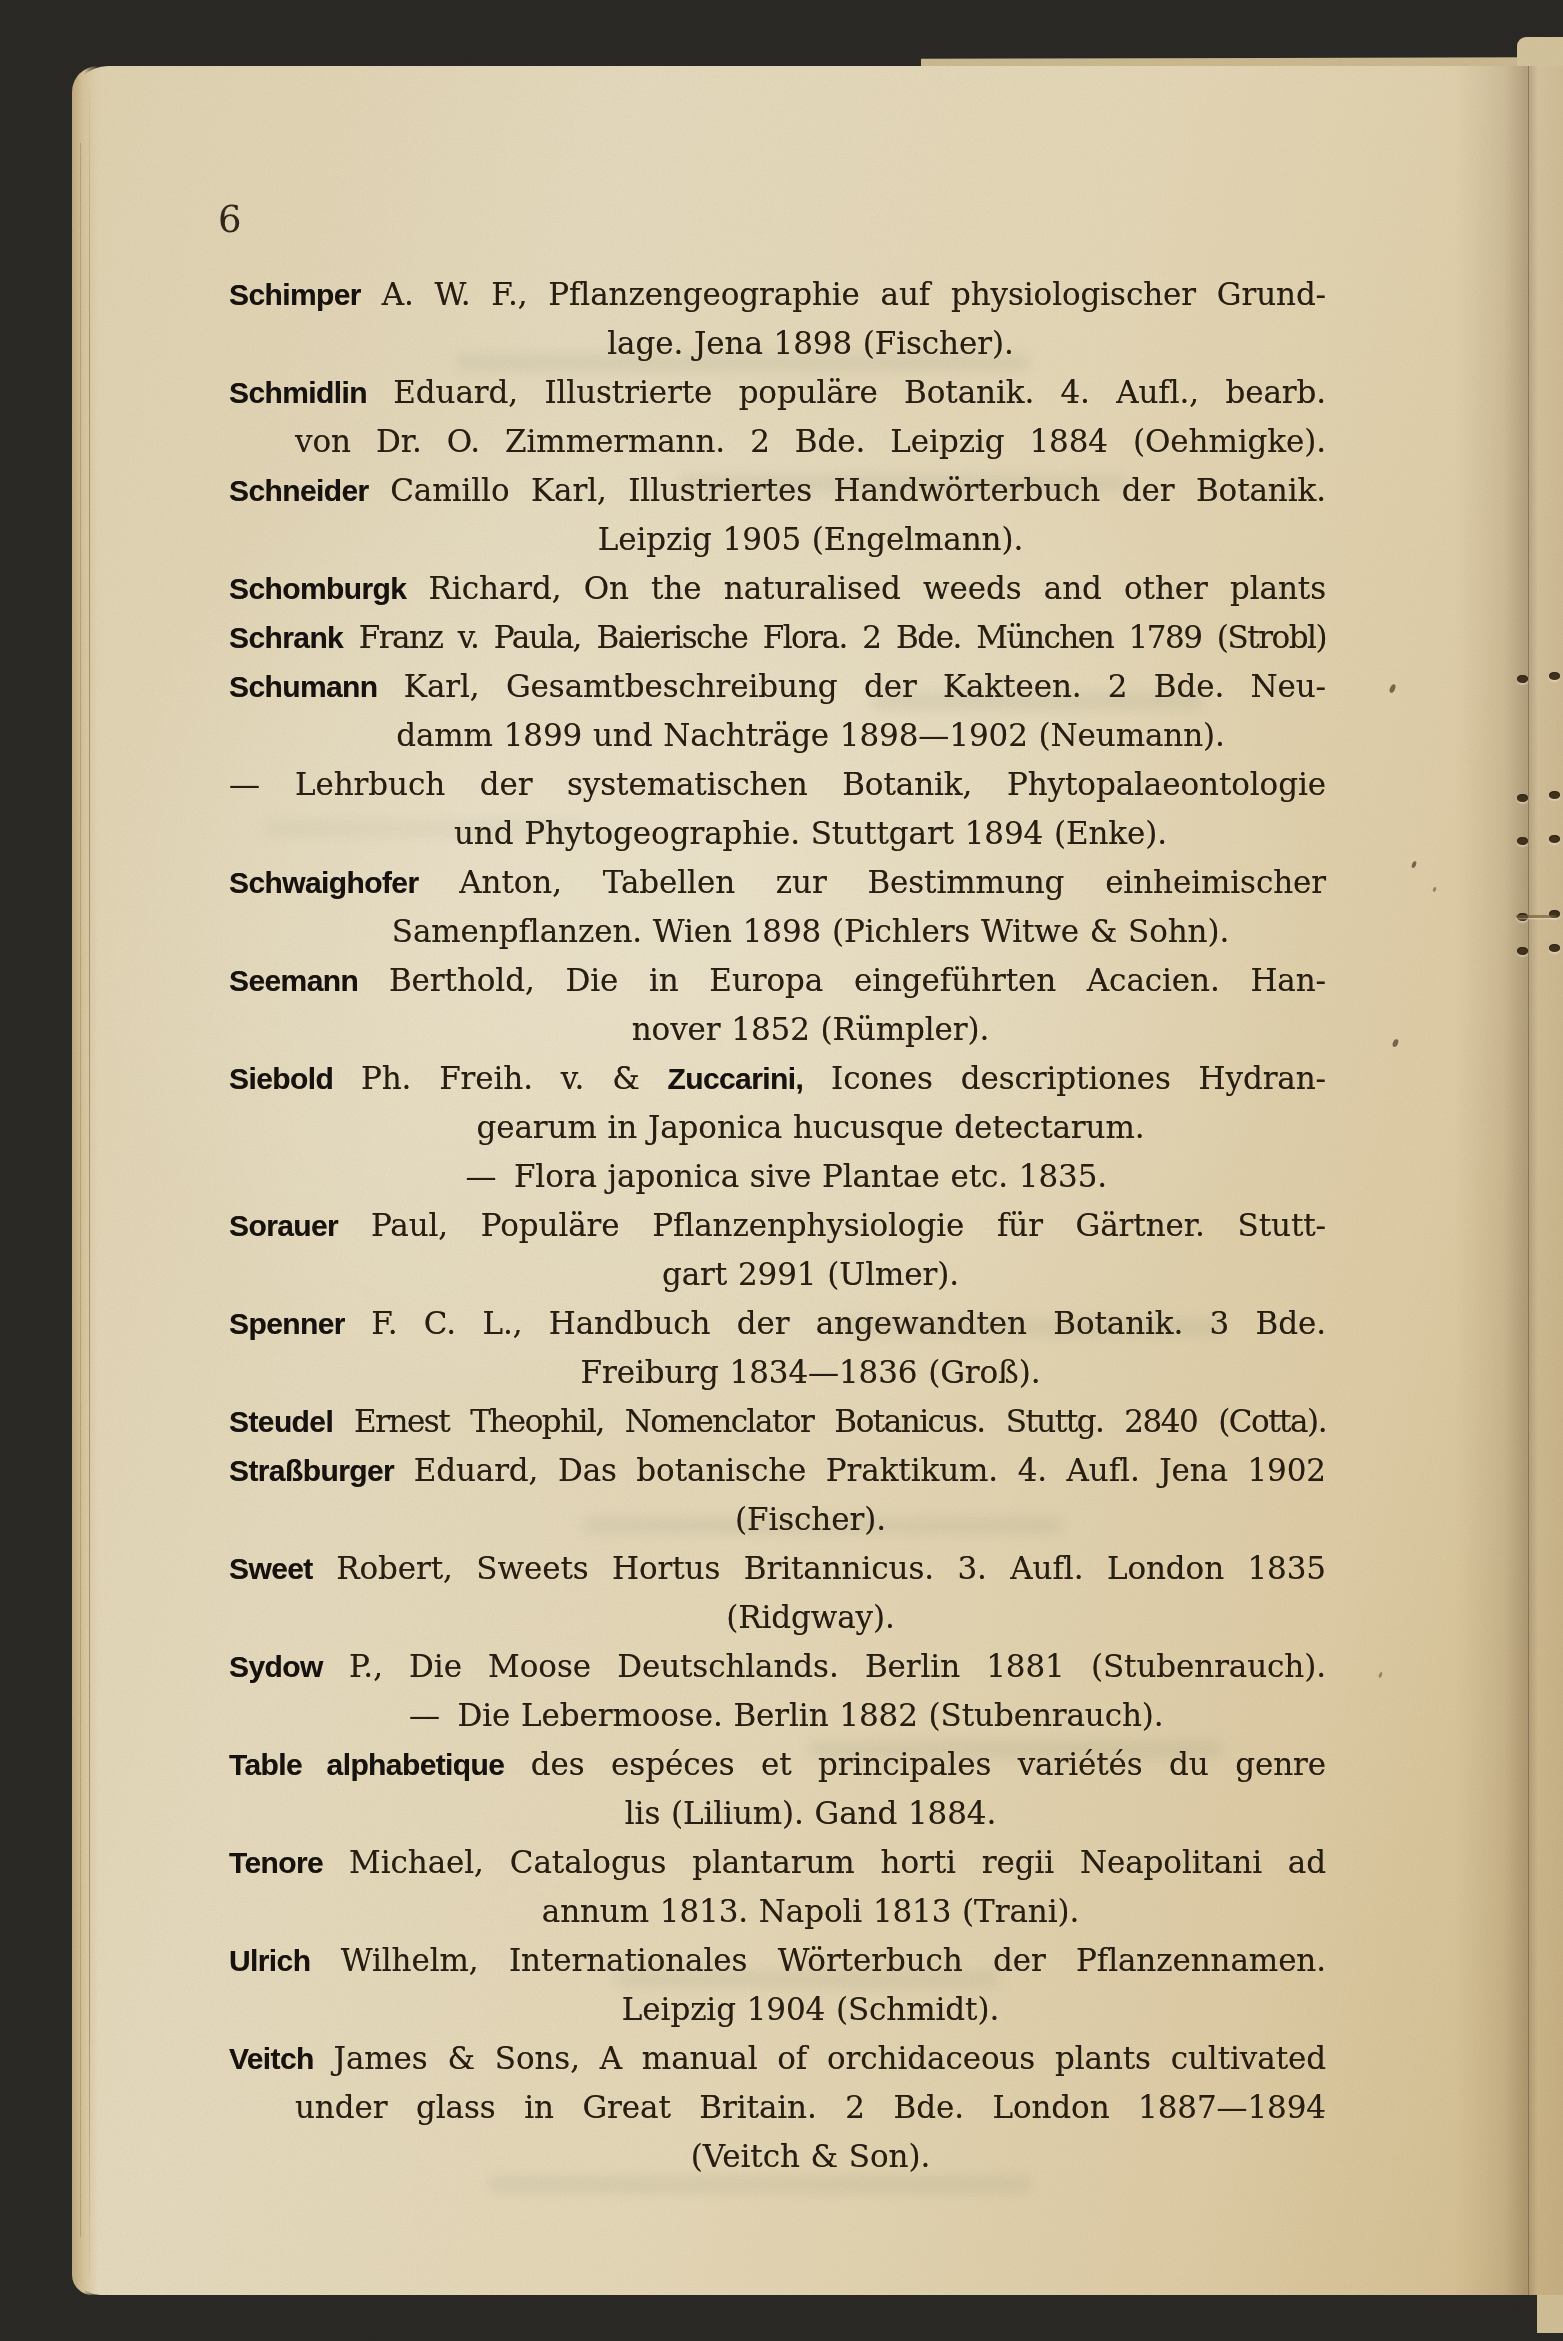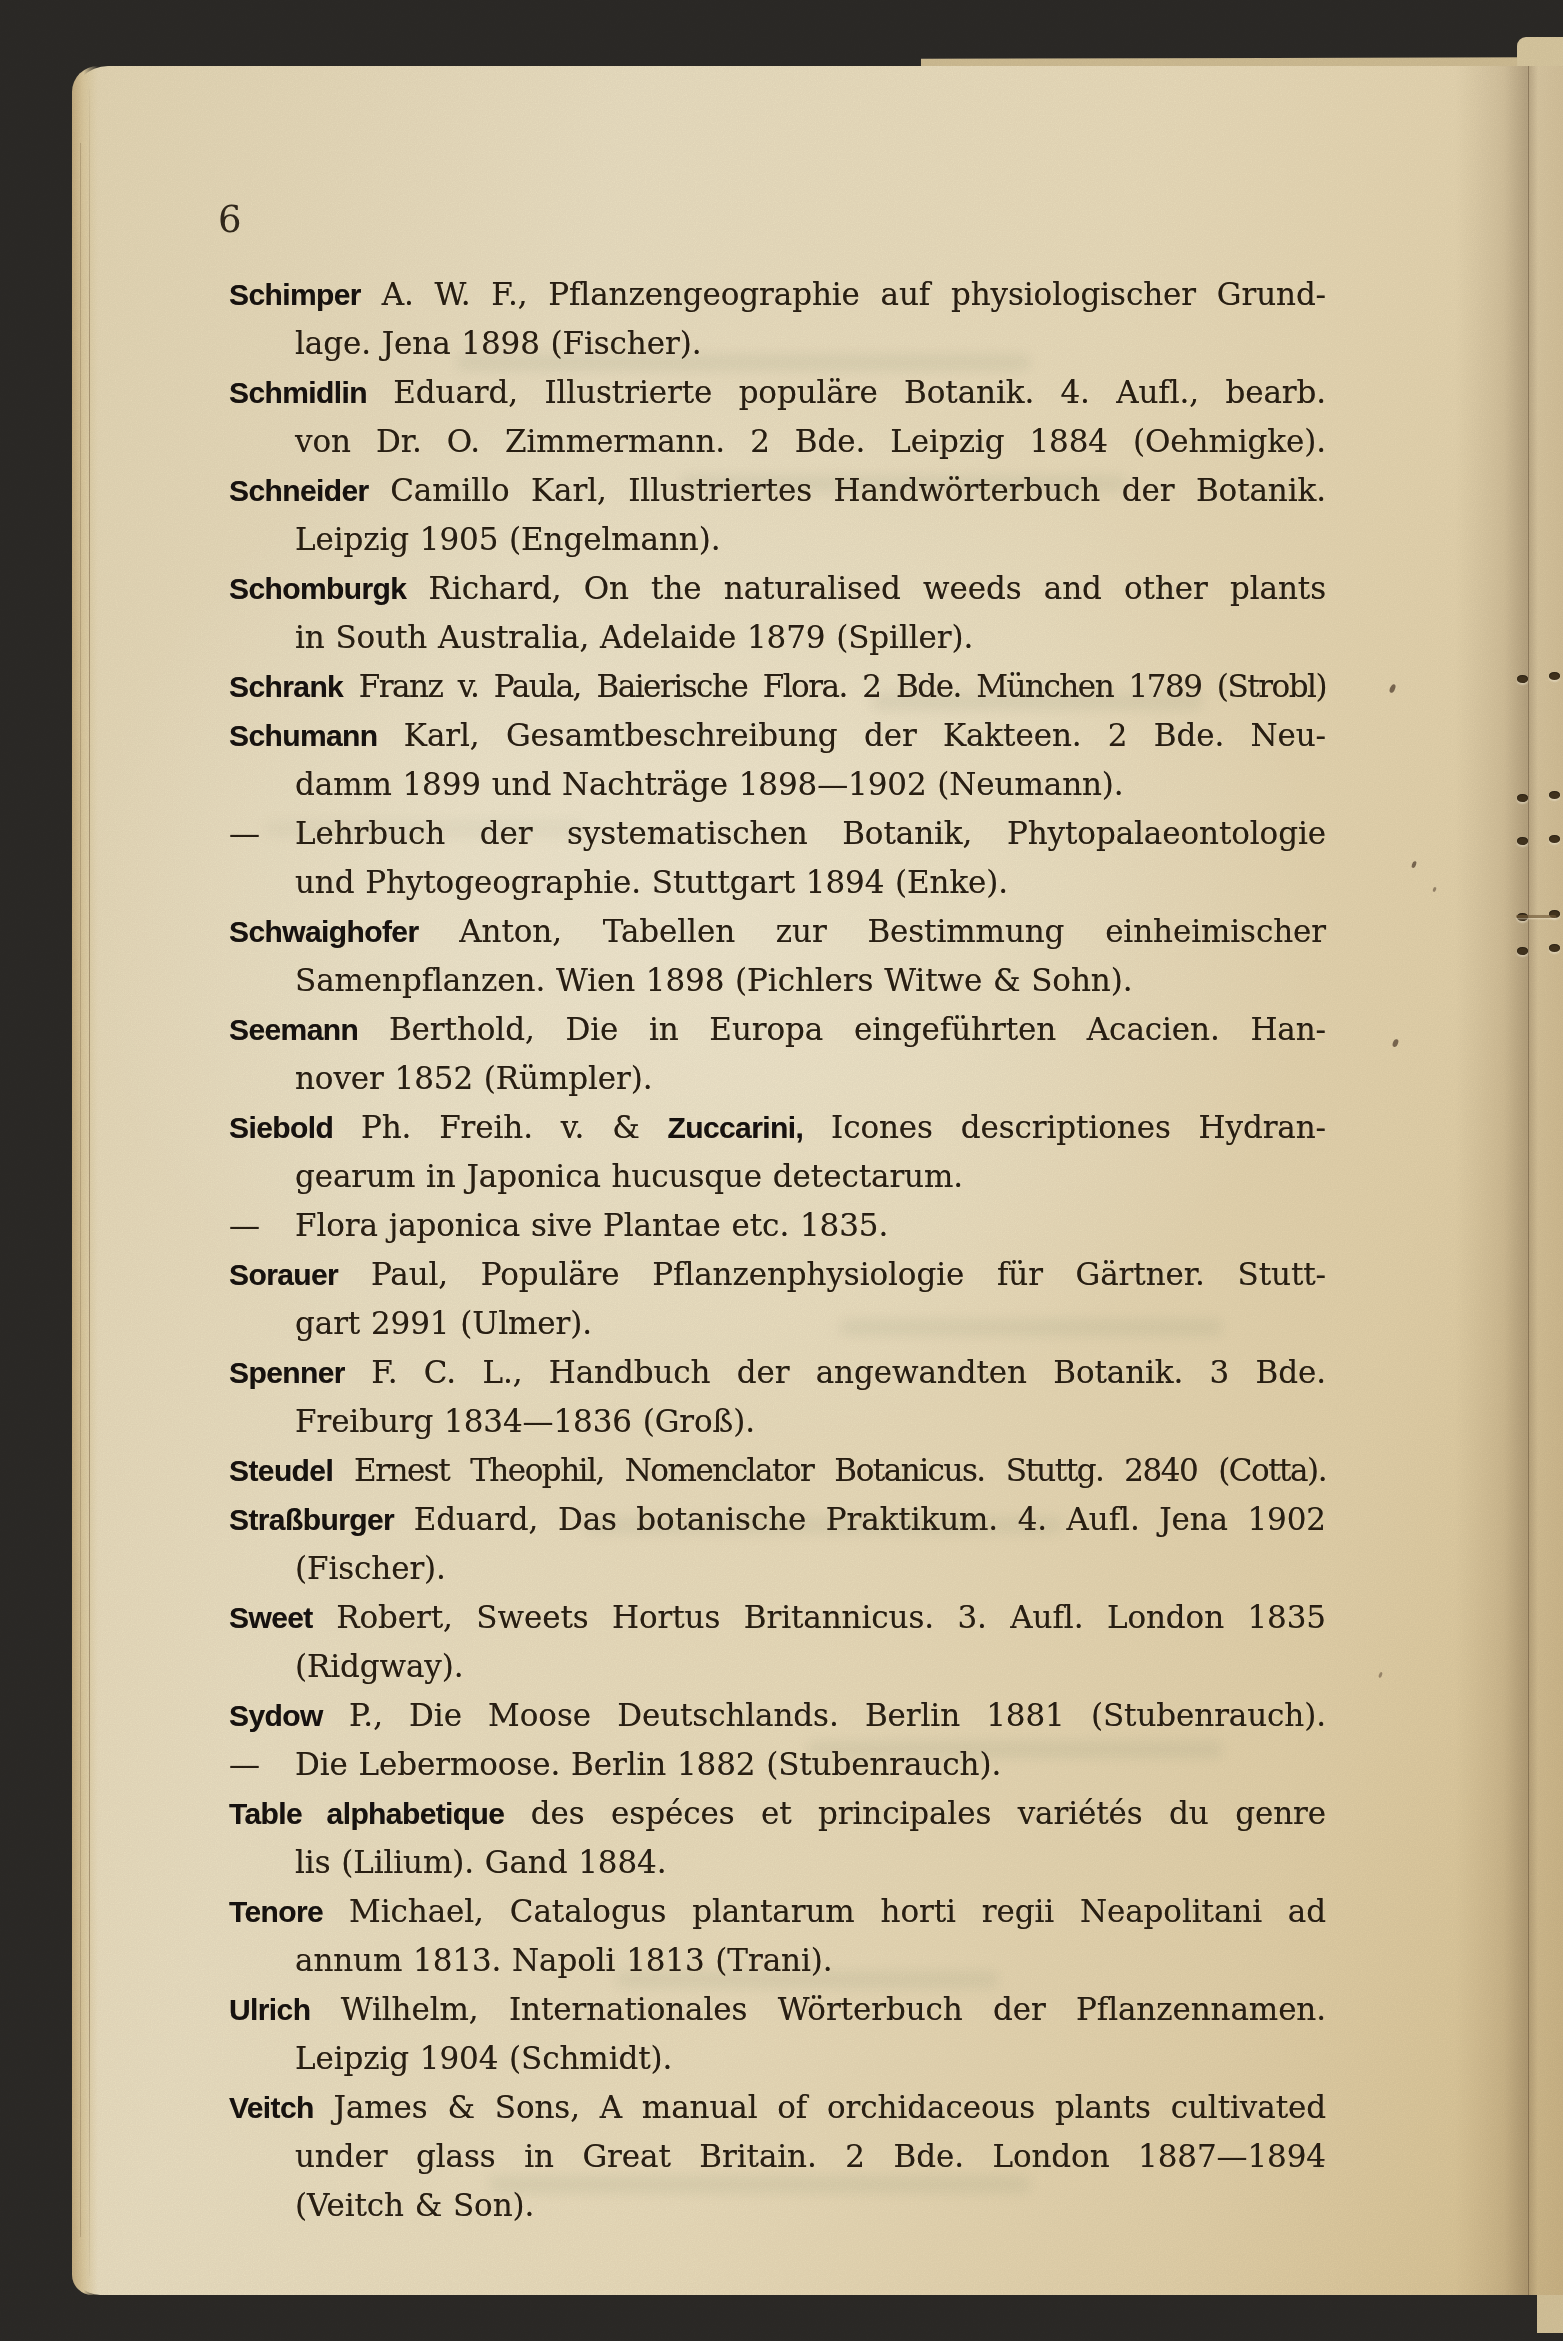--- a/index.html
+++ b/index.html
@@ -83,21 +83,21 @@
     position:absolute;left:146px;top:132px;
     font-size:37px;color:#342a1d;letter-spacing:0.6px;
   }
   
   .text{
     position:absolute;left:157px;top:204px;width:1097px;
     font-size:31px;line-height:49px;color:#2a2014;
     letter-spacing:-0.1px;word-spacing:1px;
     text-shadow:0 0 0.6px rgba(43,30,18,.45);
   }
-  .line{white-space:nowrap;text-align:left;}
+  .line{white-space:nowrap;text-align:center;}
   .line.full{text-align:justify;text-align-last:justify;text-justify:inter-word;}
   .line.indent{padding-left:66px;}
   .line.tight{letter-spacing:-1.5px;word-spacing:-5.8px;}
   .lead{
     font-family:"Liberation Sans", sans-serif;font-weight:700;
     font-size:30px;letter-spacing:-0.6px;color:#181310;
   }
   .dash{display:inline-block;width:66px;}
   .grain{position:absolute;inset:0;pointer-events:none;}
 </style>
@@ -136,21 +136,20 @@
         <div class="entry">
           <div class="line full"><span class="lead">Schmidlin</span><span> Eduard, Illustrierte populäre Botanik. 4. Aufl., bearb.</span></div>
           <div class="line full indent"><span>von Dr. O. Zimmermann. 2 Bde. Leipzig 1884 (Oehmigke).</span></div>
         </div>
         <div class="entry">
           <div class="line full"><span class="lead">Schneider</span><span> Camillo Karl, Illustriertes Handwörterbuch der Botanik.</span></div>
           <div class="line indent"><span>Leipzig 1905 (Engelmann).</span></div>
         </div>
         <div class="entry">
           <div class="line full"><span class="lead">Schomburgk</span><span> Richard, On the naturalised weeds and other plants</span></div>
-          <div class="line indent"><span>in South Australia, Adelaide 1879 (Spiller).</span></div>
         </div>
         <div class="entry">
           <div class="line full tight"><span class="lead">Schrank</span><span> Franz v. Paula, Baierische Flora. 2 Bde. München 1789 (Strobl)</span></div>
         </div>
         <div class="entry">
           <div class="line full"><span class="lead">Schumann</span><span> Karl, Gesamtbeschreibung der Kakteen. 2 Bde. Neu-</span></div>
           <div class="line indent"><span>damm 1899 und Nachträge 1898—1902 (Neumann).</span></div>
         </div>
         <div class="entry">
           <div class="line full"><span class="dash">—</span><span>Lehrbuch der systematischen Botanik, Phytopalaeontologie</span></div>

